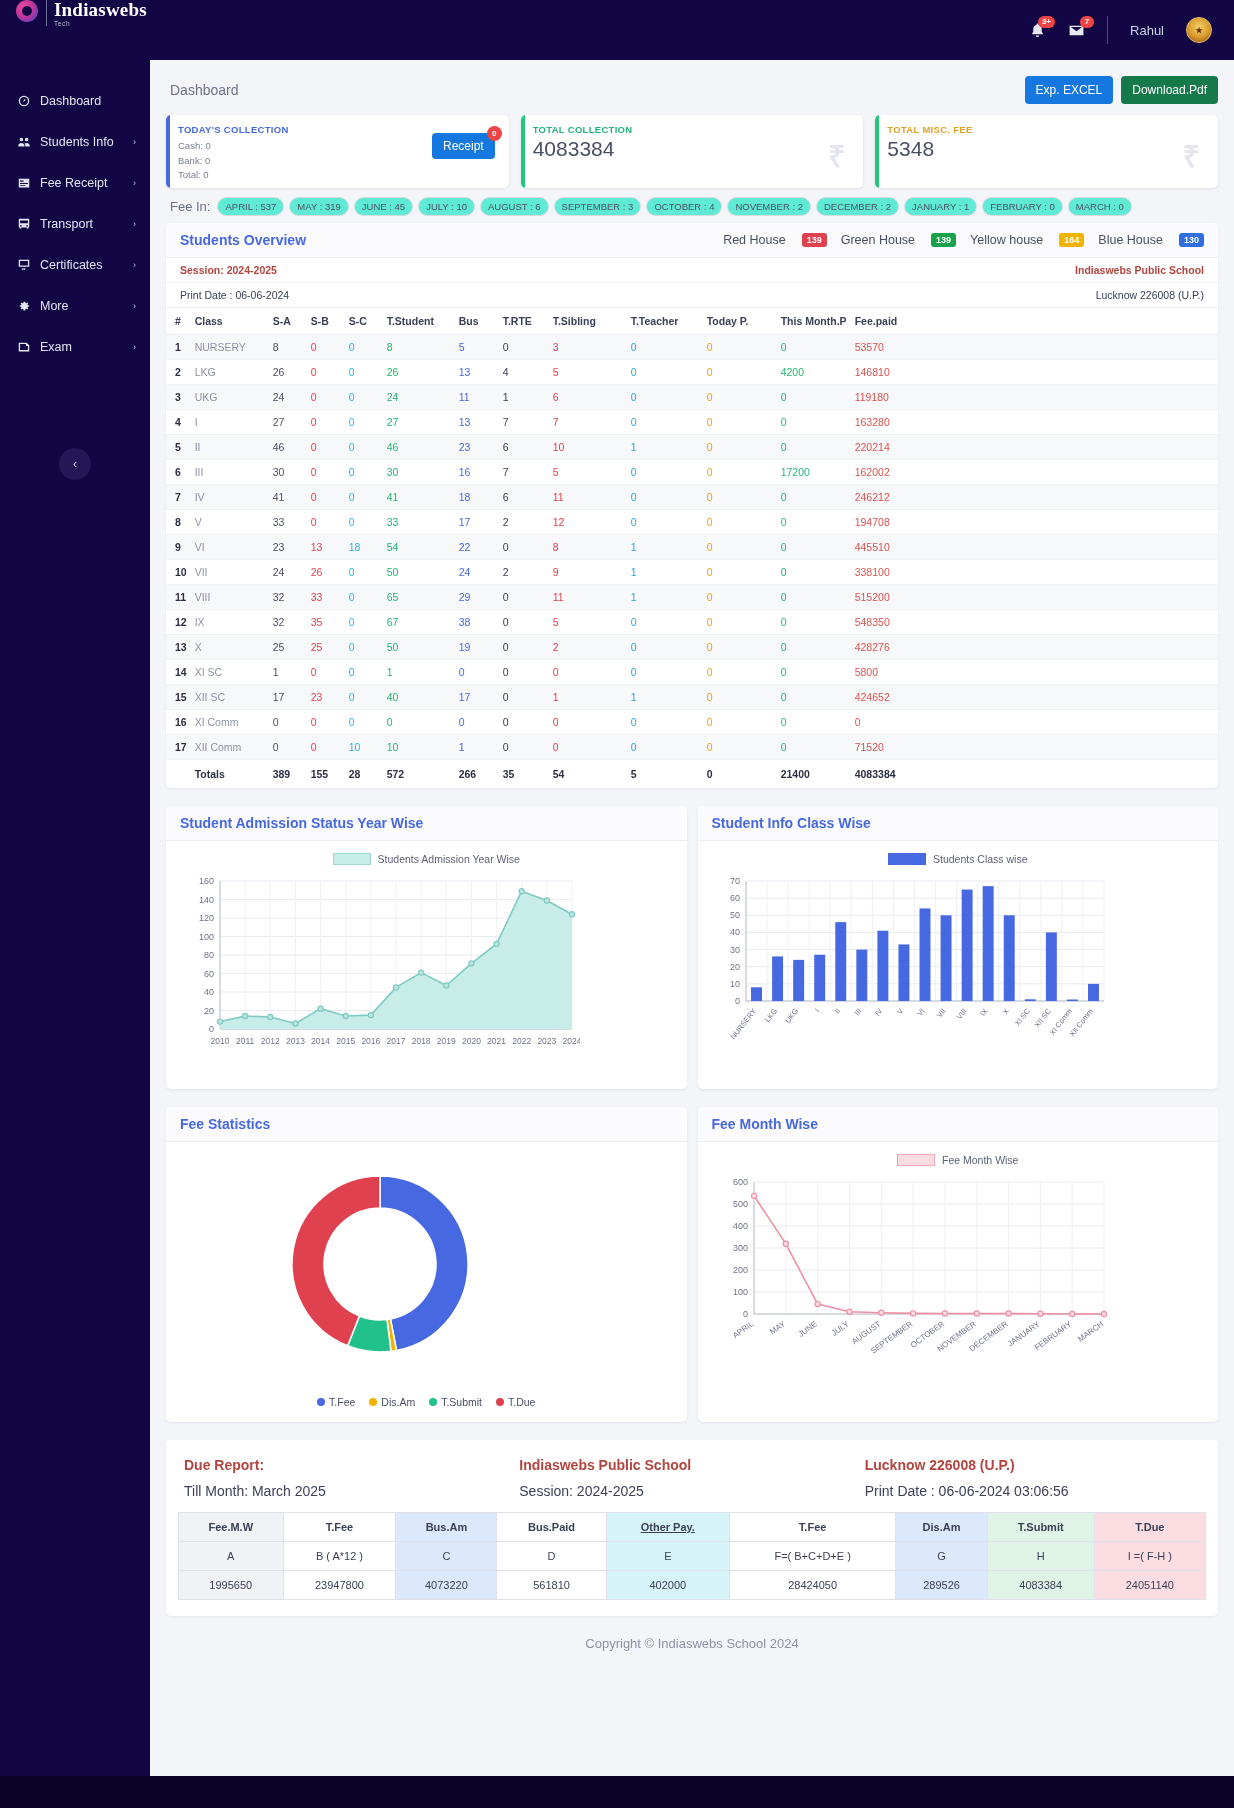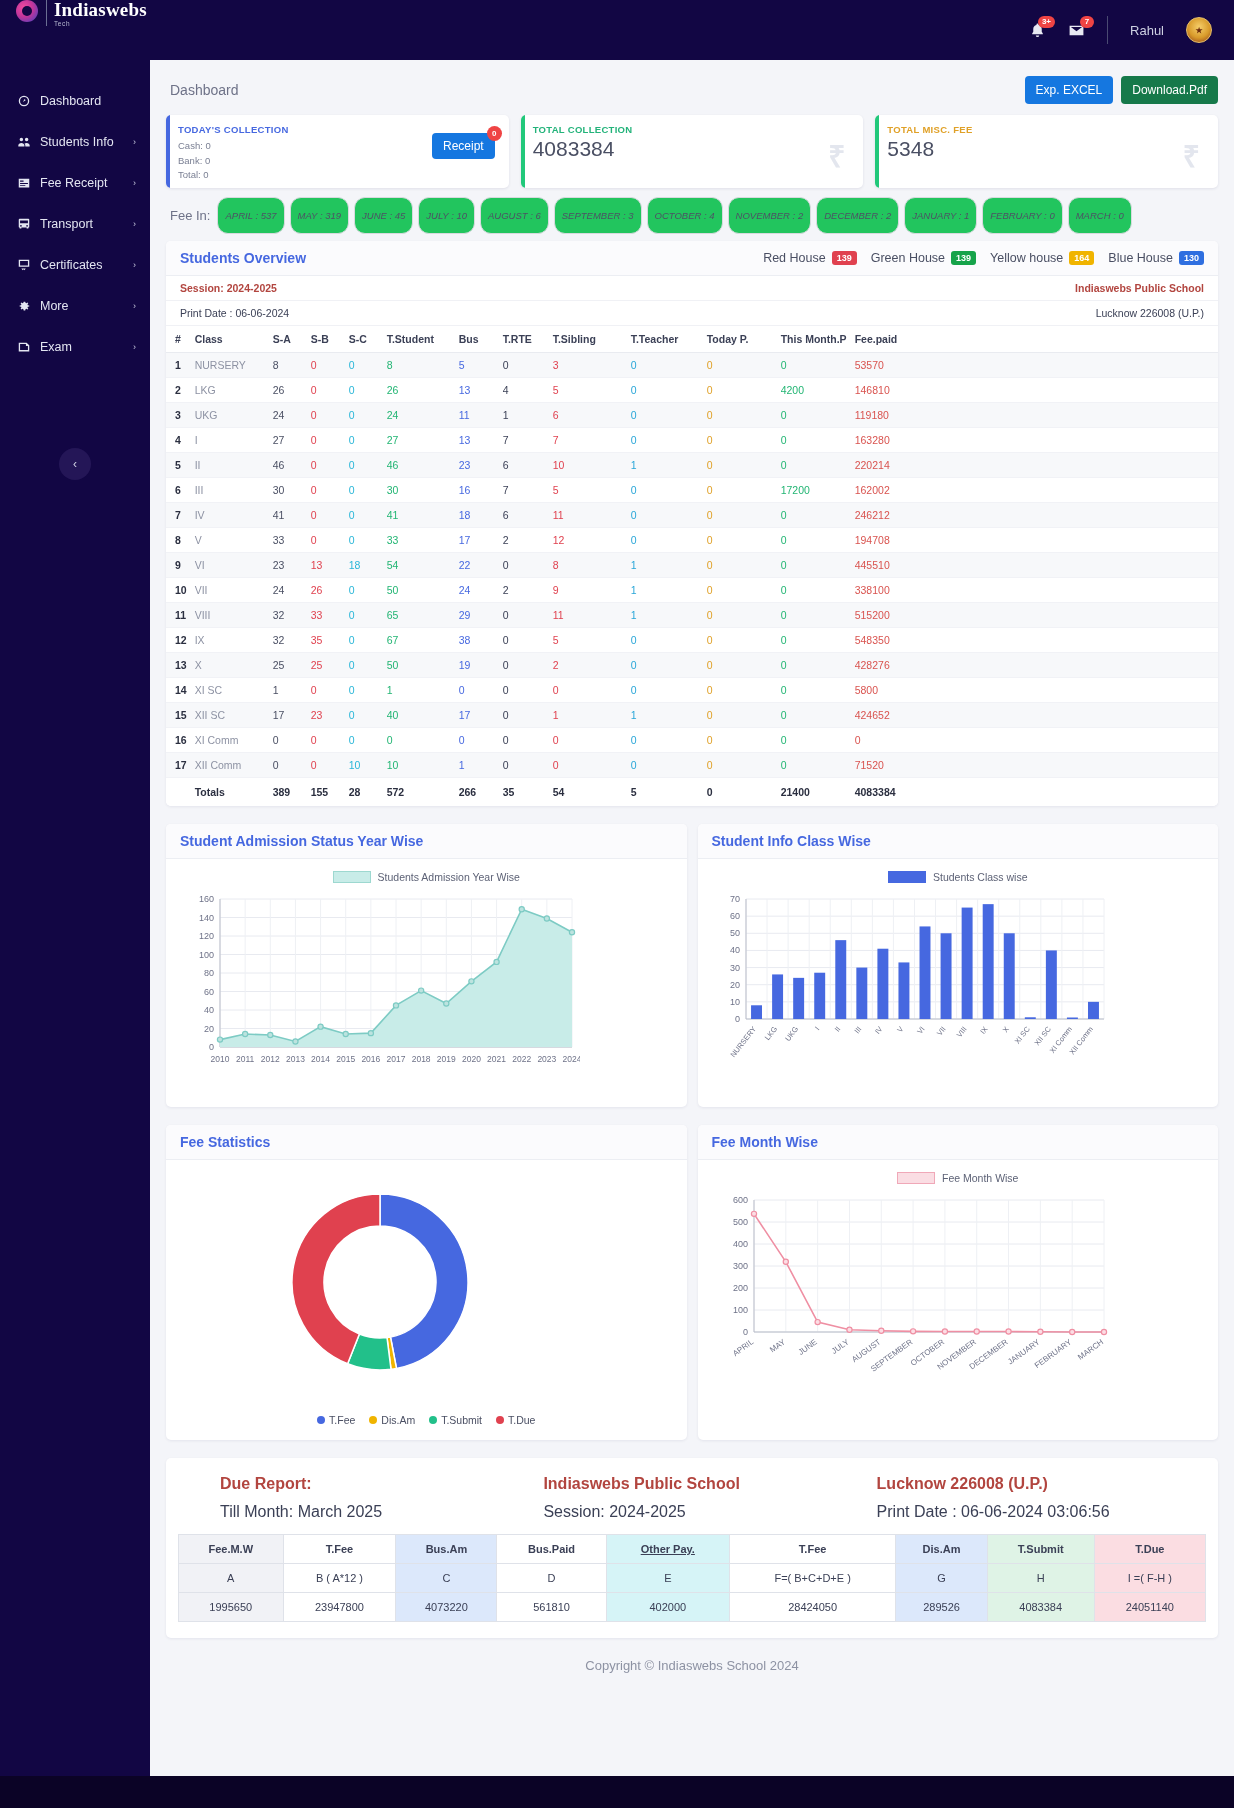--- a/index.html
+++ b/index.html
@@ -107,33 +107,33 @@
   .receipt-badge{
     position:absolute; top:-7px; right:-7px; background:#ef4444; color:#fff;
     font-size:8px; font-weight:bold; border-radius:50%; width:15px; height:15px;
     display:flex; align-items:center; justify-content:center;
   }
 
   
   .feein{ display:flex; align-items:center; gap:5px; margin:9px 0 7px 4px; flex-wrap:nowrap;}
   .feein-label{ font-size:13px; color:#6e7288; margin-right:2px;}
   .pill{
-    background:#22c55e; border:1px solid #d8dade; border-radius:11px;
-    font-size:9.5px; color:#4d5264; padding:12px 7px; white-space:nowrap; cursor:pointer;font-style:italic;
+    background:#5eead4; border:1px solid #d8dade; border-radius:11px;
+    font-size:9.5px; color:#4d5264; padding:3px 7px; white-space:nowrap; cursor:pointer;
   }
 
   
   .panel{ background:#fff; border-radius:5px; box-shadow:0 1px 3px rgba(18,6,68,.07); overflow:hidden;}
   .panel-head{
     display:flex; align-items:center; padding:9px 14px; border-bottom:1px solid #eceef3;
     background:#fbfbfd;
   }
   .panel-title{ color:#4668e0; font-size:14px; font-weight:bold;}
   .houses{ margin-left:auto; display:flex; gap:14px; align-items:center;}
-  .house{ font-size:12.5px; color:#4a4f63; display:flex; align-items:center; gap:6px;}
+  .house{ font-size:12.5px; color:#4a4f63; display:flex; align-items:center; gap:16px;}
   .hbadge{ color:#fff; font-size:9px; font-weight:bold; border-radius:3px; padding:2px 5px;}
   .hb-red{background:#e0414f;} .hb-green{background:#16a34a;} .hb-yellow{background:#f0b400;} .hb-blue{background:#2f6fe0;}
 
   .meta-row{ display:flex; padding:6px 14px; font-size:10.5px; border-bottom:1px solid #f0f1f5;}
   .meta-left{ color:#b2453f; font-weight:bold;}
   .meta-right{ margin-left:auto; color:#b2453f; font-weight:bold;}
   .meta-row.dark .meta-left,.meta-row.dark .meta-right{ color:#3b4056; font-weight:normal;}
 
   table.ov{ width:100%; border-collapse:collapse; font-size:10.5px;}
   table.ov th{
@@ -170,21 +170,21 @@
   .legend-swatch.teal{ background:#c8ece8;}
   .legend-swatch.blue{ background:#4668e0; border-color:#4668e0;}
   .legend-swatch.pink{ background:#fadde3; border-color:#f0a8b8;}
 
   .donut-legend{ display:flex; justify-content:center; gap:14px; font-size:10.5px; color:#4a4f63; margin-top:10px;}
   .dl{ display:flex; align-items:center; gap:4px;}
   .dot{ width:8px;height:8px;border-radius:50%;}
 
   
   .due-panel{ margin-top:18px; background:#fff; border-radius:5px; box-shadow:0 1px 3px rgba(18,6,68,.07); padding:12px 12px 16px 12px;}
-  .due-row{ display:flex; font-size:16px; padding:5px 6px;margin-left:36px;}
+  .due-row{ display:flex; font-size:14px; padding:5px 6px;}
   .due-row .d1{ width:33%; color:#b2453f; font-weight:bold;}
   .due-row .d2{ width:34%; color:#b2453f; font-weight:bold;}
   .due-row .d3{ width:33%; color:#b2453f; font-weight:bold;}
   .due-row.plain .d1,.due-row.plain .d2,.due-row.plain .d3{ color:#3b4056; font-weight:normal;}
   table.due{ width:100%; border-collapse:collapse; margin-top:8px; font-size:11px;}
   table.due td{ border:1px solid #dfe2e9; text-align:center; padding:8px 4px; color:#3b4056;}
   table.due tr.head td{ font-weight:bold;}
   .bg-blue{ background:#dce8fb;} .bg-white{ background:#ffffff;} .bg-cyan{ background:#d6f4f7;}
   .bg-green{ background:#dff3e6;} .bg-red{ background:#fbdde2;} .bg-gray{ background:#f1f2f6;}
   .u-line{ text-decoration:underline;}

